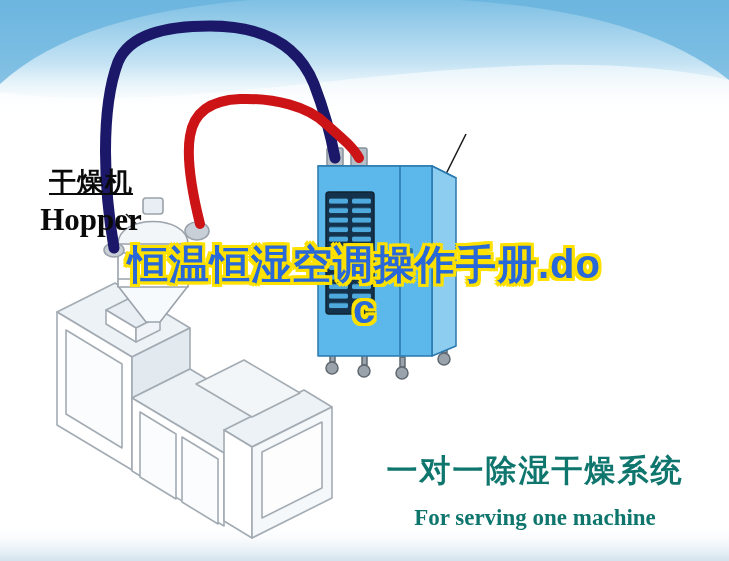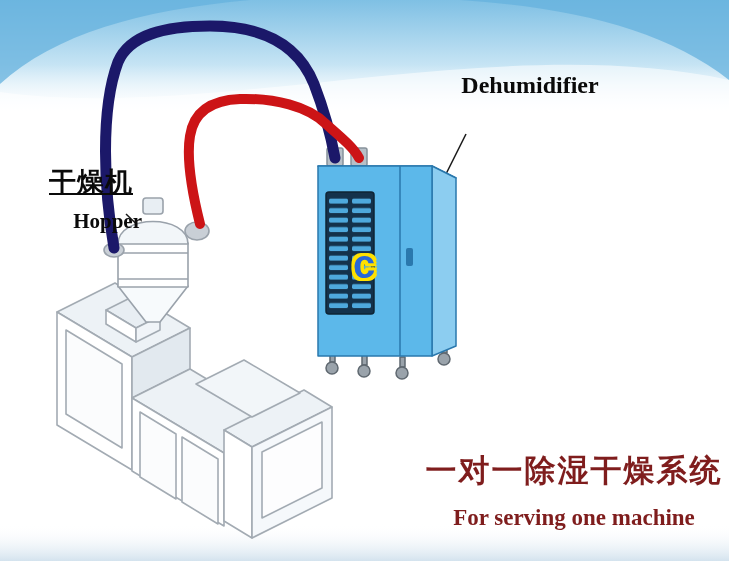--- a/index.html
+++ b/index.html
@@ -7,34 +7,34 @@
   .stage {
     position: relative; width: 729px; height: 561px; background: #ffffff;
     font-family: "Liberation Sans", "DejaVu Sans", sans-serif;
   }
   .stage svg.scene { position: absolute; left: 0; top: 0; }
   .eq-label { position: absolute; text-align: center; color: #0a0a0a; }
   .eq-label .cn { font-weight: 700; }
   .eq-label .en { font-family: "Liberation Serif", "DejaVu Serif", serif; font-weight: 700; }
   .label-dryer { left: 40px; top: 164px; width: 102px; }
   .label-dryer .cn { font-size: 27px; letter-spacing: 1px; text-decoration: underline; }
-  .label-dryer .en { font-size: 21px; margin-top: 9px; text-align: right; }
+  .label-dryer .en { font-size: 31px; margin-top: 2px; }
   .label-dehum { left: 448px; top: 70px; width: 164px; }
   .label-dehum .cn { font-size: 30px; letter-spacing: 2px; }
   .label-dehum .en { font-size: 24px; margin-top: 2px; }
   .watermark {
     position: absolute; left: 0; top: 242px; width: 729px; text-align: center;
     font-weight: 700; font-size: 40px; line-height: 45px; letter-spacing: 1px;
     color: #2968d8;
     text-shadow:
       -3px -3px 0 #ffe100, 0 -3px 0 #ffe100, 3px -3px 0 #ffe100,
       -3px  0   0 #ffe100, 3px  0   0 #ffe100,
       -3px  3px 0 #ffe100, 0  3px 0 #ffe100, 3px 3px 0 #ffe100;
   }
-  .caption { position: absolute; left: 424px; top: 450px; width: 300px; text-align: center; color: #7f1d1d; }
+  .caption { position: absolute; left: 385px; top: 450px; width: 300px; text-align: center; color: #0f766e; }
   .caption .cn { font-size: 31px; font-weight: 700; letter-spacing: 2px; }
   .caption .en { font-family: "Liberation Serif", "DejaVu Serif", serif; font-size: 23px; font-weight: 700; margin-top: 13px; }
 </style>
 </head>
 <body>
 
 <div class="stage">
 
   <svg class="scene" width="729" height="561" viewBox="0 0 729 561">
     <defs>
@@ -123,24 +123,24 @@
       <path d="M200,224 C192,192 186,160 190,136 C194,110 214,100 240,99 C274,98 308,106 326,124 C342,138 354,148 359,158" stroke="#cc1416" stroke-width="10"></path>
     </g>
   </svg>
 
   <div class="eq-label label-dryer">
     <div class="cn">干燥机</div>
     <div class="en">Hopper</div>
   </div>
 
   <div class="eq-label label-dehum">
-    <div class="en">Dehumidifier</div>
   </div>
 
   <div class="watermark">
+    <div>恒温恒湿空调操作手册.do</div>
     <div>c</div>
   </div>
 
   <div class="caption">
     <div class="cn">一对一除湿干燥系统</div>
     <div class="en">For serving one machine</div>
   </div>
 
 </div>
 

